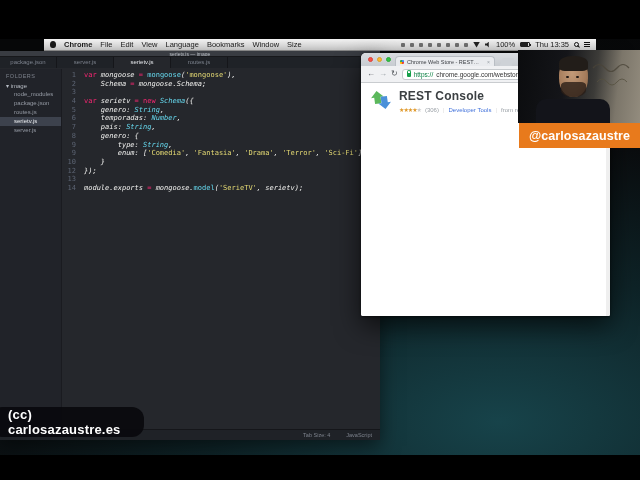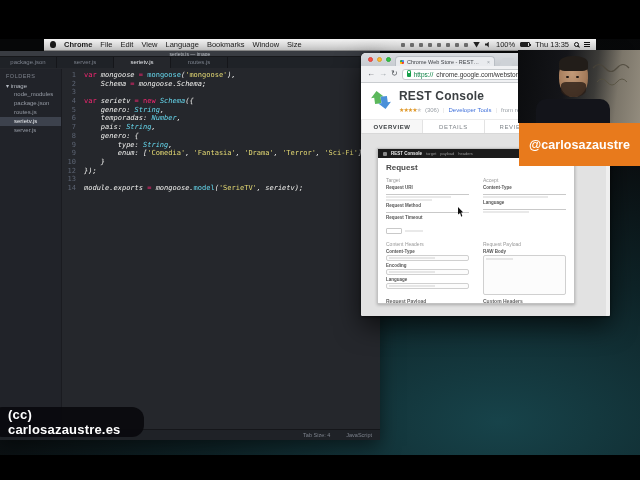--- a/index.html
+++ b/index.html
@@ -76,21 +76,21 @@
   .navbtn{font-size:8px;color:#55595e;line-height:8px;}
   .navbtn.dim{color:#9aa0a6;}
   .urlbar{flex:1;height:11px;background:#fff;border:1px solid #c6cacd;border-radius:3px;display:flex;
     align-items:center;gap:3px;padding:0 4px;font-size:6.5px;white-space:nowrap;overflow:hidden;}
   .lock{width:4px;height:4px;background:#15a04a;border-radius:1px;position:relative;margin-top:2px;flex-shrink:0;}
   .lock::before{content:'';position:absolute;top:-3px;left:.5px;width:2px;height:3px;
     border:1px solid #15a04a;border-bottom:none;border-radius:2px 2px 0 0;}
   .scheme{color:#0b8043;} .urlrest{color:#333;}
 
   .bcontent{position:absolute;top:30px;left:0;right:0;bottom:0;background:#fff;border-radius:0 0 2px 2px;
-    display:flex;flex-direction:column;overflow:hidden;}
+    display:flex;overflow:hidden;}
   .exthead{height:36px;padding:7px 0 0 10px;display:flex;gap:8px;flex-shrink:0;}
   .exticon{width:20px;height:20px;flex-shrink:0;}
   .exttitle{font-size:12px;font-weight:bold;color:#3c4043;letter-spacing:.2px;line-height:12px;}
   .extmeta{margin-top:4px;display:flex;align-items:center;gap:4px;font-size:6px;white-space:nowrap;}
   .stars-f{color:#e09a2d;letter-spacing:-1px;} .stars-e{color:#ccc;letter-spacing:-1px;}
   .rcount{color:#9aa0a6;} .msep{color:#ddd;} .catlink{color:#4272db;} .byline{color:#9aa0a6;}
   .ptabs{height:15px;border-top:1px solid #ececec;border-bottom:1px solid #d8d8d8;display:flex;flex-shrink:0;}
   .ptab{width:62px;display:flex;align-items:center;justify-content:center;font-size:6px;
     letter-spacing:.6px;color:#80868b;border-right:1px solid #e3e3e3;}
   .ptab.active{background:#f7f7f7;color:#3c4043;border-left:1px solid #e3e3e3;font-weight:bold;}
@@ -129,21 +129,21 @@
   .wall-squiggle{position:absolute;right:1px;top:6px;opacity:.8;}
   .shirt{position:absolute;left:18px;bottom:-2px;width:74px;height:26px;background:#13141a;
     border-radius:10px 10px 0 0;filter:blur(.4px);}
   .head{position:absolute;left:41px;top:7px;width:29px;height:40px;filter:blur(.4px);}
   .face{position:absolute;inset:0;border-radius:46%;background:radial-gradient(at 45% 40%,#c29a78 0%,#a67d5c 60%,#7e5c42 100%);}
   .hair{position:absolute;left:0;top:-1px;width:29px;height:15px;border-radius:46% 46% 20% 20%;background:#221d19;}
   .beard{position:absolute;left:2px;bottom:0;width:25px;height:15px;border-radius:20% 20% 46% 46%;
     background:rgba(42,30,22,.8);}
   .eye{position:absolute;width:3px;height:1.6px;background:#1a1410;border-radius:50%;top:19px;}
   .eye.l{left:7px;} .eye.r{left:17px;}
-  .banner{position:absolute;left:519px;top:84px;width:121px;height:43px;background:#e87a1c;z-index:31;
+  .banner{position:absolute;left:519px;top:84px;width:121px;height:25px;background:#e87a1c;z-index:31;
     display:flex;align-items:center;justify-content:center;color:#fff;font-size:12.5px;font-weight:bold;
     letter-spacing:.1px;}
   .license{position:absolute;left:-10px;top:368px;width:154px;height:30px;background:rgba(10,10,14,.95);
     border-radius:12px;z-index:40;display:flex;align-items:center;padding-left:18px;color:#fff;
     font-size:13px;font-weight:600;letter-spacing:.2px;}
 </style>
 </head>
 <body>
 
 <div class="stage">

